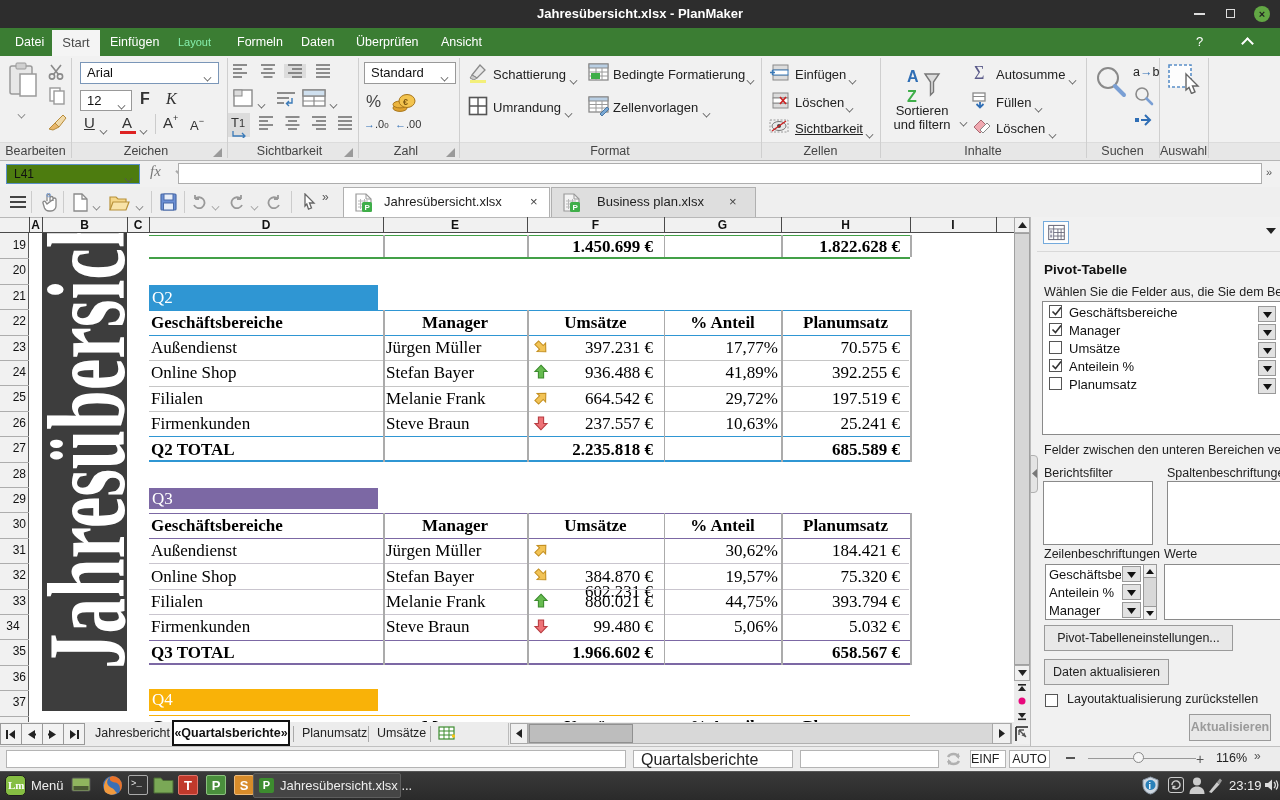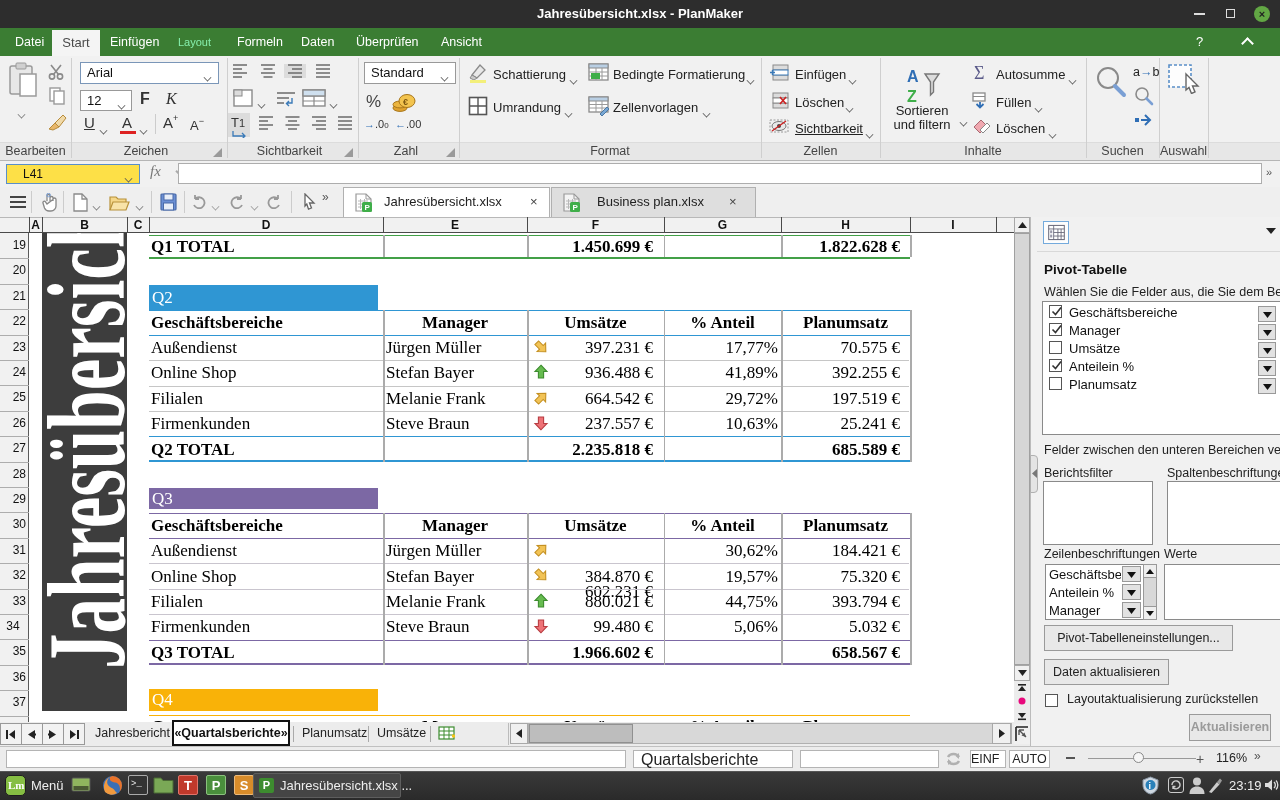--- a/index.html
+++ b/index.html
@@ -259,21 +259,21 @@
     <path d="M7 6 h8 m-4 -5 l5 5 -5 5" stroke="#2f6eb5" stroke-width="2" fill="none"></path>
   </svg>
 
   <svg class="abs" style="left:1168px;top:8px;" width="34" height="30" viewBox="0 0 34 30">
     <rect x="1" y="1" width="22" height="22" fill="#fdfdfd" stroke="#5a8fc8" stroke-width="1.6" stroke-dasharray="3 2"></rect>
     <path d="M18 10 L30 22 L24.5 22 L27 28 L23.5 29.5 L21 23.5 L18 26 Z" fill="#fff" stroke="#666" stroke-width="1.4"></path>
   </svg>
 </div>
 
 <div class="abs" style="left:0;top:161px;width:1280px;height:26px;background:#f1f1f1;">
-  <div class="abs" style="left:6px;top:3px;width:134px;height:20px;background:#fde047;border:1px solid #5a8fc8;font-size:12px;color:#111;line-height:18px;padding-left:16px;">L41</div>
+  <div class="abs" style="left:6px;top:3px;width:134px;height:20px;background:#4d7c0f;border:1px solid #5a8fc8;font-size:12px;color:#111;line-height:18px;padding-left:7px;">L41</div>
   <div class="abs" style="left:125px;top:9px;"><span class="chev"></span></div>
   <div class="abs" style="left:150px;top:2px;font-family:'Liberation Serif',serif;font-style:italic;font-size:15px;color:#777;">fx</div>
   <div class="abs" style="left:176px;top:6px;width:10px;height:6px;border-left:2px solid #aaa;border-bottom:2px solid #aaa;transform:rotate(-45deg);"></div>
   <div class="abs" style="left:204px;top:5px;color:#aaa;font-size:14px;">×</div>
   <div class="abs" style="left:178px;top:2px;width:1084px;height:21px;background:#fff;border:1px solid #adadad;"></div>
   <div class="abs" style="left:1266px;top:5px;color:#555;font-size:11px;">»</div>
 </div>
 
 <div id="toolrow" class="abs" style="left:0;top:187px;width:1280px;height:30px;background:#efefef;">
   <svg class="abs" style="left:9px;top:8px;" width="18" height="14" viewBox="0 0 18 14">
@@ -404,21 +404,20 @@
   <div class="hsep" style="left:0;top:422.4px;width:29px;background:#adadad;"></div>
   <div class="hsep" style="left:0;top:447.8px;width:29px;background:#adadad;"></div>
   <div class="hsep" style="left:0;top:473.2px;width:29px;background:#adadad;"></div>
   <div class="hsep" style="left:0;top:498.6px;width:29px;background:#adadad;"></div>
 
   <div class="abs" style="left:42px;top:16px;width:85px;height:478px;background:#3d3d3d;overflow:hidden;">
     <div class="abs" style="left:-14px;top:436px;transform:rotate(-90deg) scaleY(1.55);transform-origin:0 0;font-family:'Liberation Serif',serif;font-weight:bold;font-size:71px;color:#fff;white-space:nowrap;line-height:76px;">Jahresübersicht</div>
   </div>
 
   <div class="hsep" style="left:149px;top:17.5px;width:761px;background:#43a047;"></div>
-  <div class="c b cd" style="top:19.5px;">Q1 TOTAL</div>
   <div class="c b cf" style="top:19.5px;">1.450.699 €</div>
   <div class="c b ch" style="top:19.5px;">1.822.628 €</div>
   <div class="sep" style="left:383px;top:18px;height:21.5px;"></div>
   <div class="sep" style="left:527px;top:18px;height:21.5px;"></div>
   <div class="sep" style="left:663.5px;top:18px;height:21.5px;"></div>
   <div class="sep" style="left:781px;top:18px;height:21.5px;"></div>
   <div class="sep" style="left:910px;top:18px;height:21.5px;"></div>
   <div class="abs" style="left:149px;top:39.5px;width:761px;height:2.5px;background:#43a047;"></div>
 
   <div class="abs" style="left:149px;top:68.2px;width:229px;height:24.5px;background:#2f96d3;"></div>

